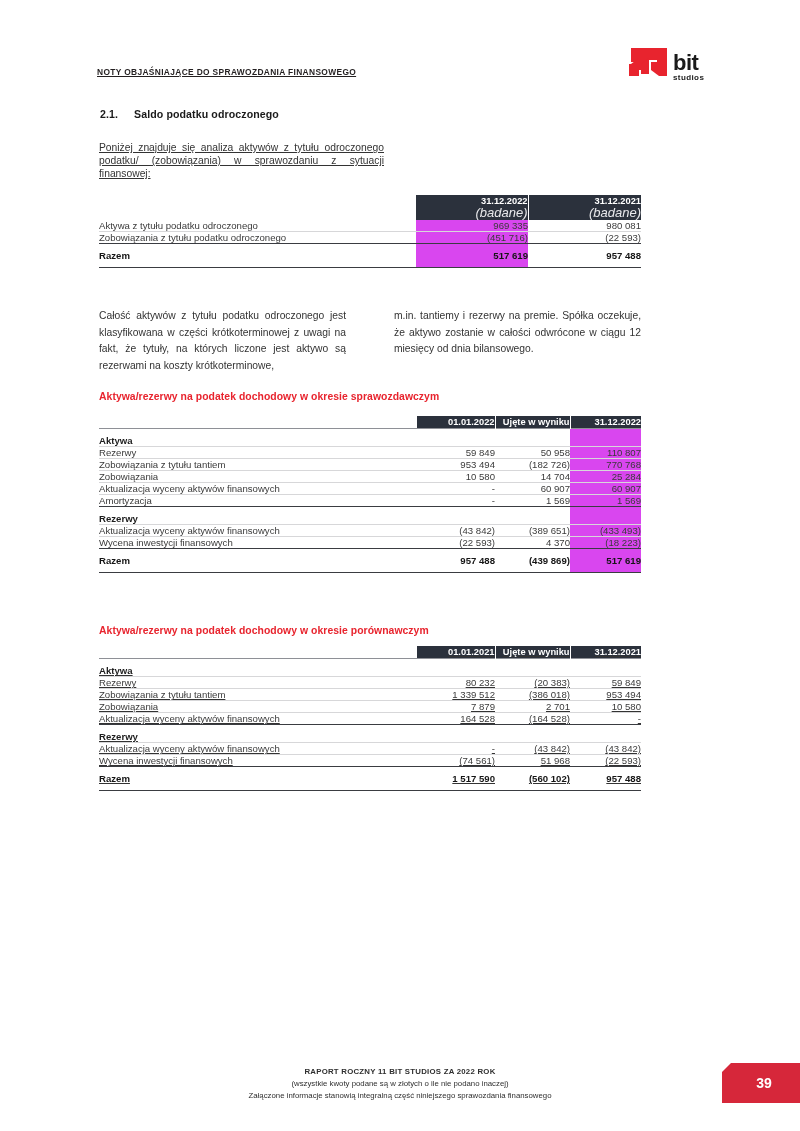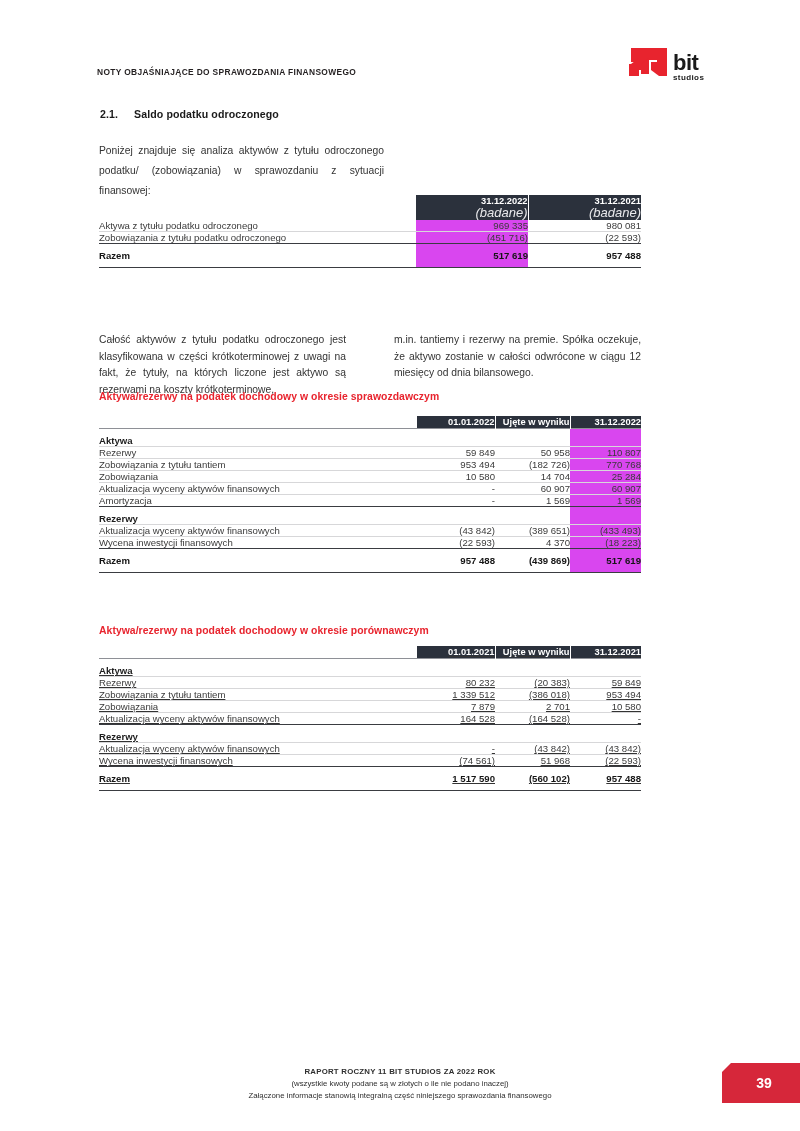--- a/index.html
+++ b/index.html
@@ -33,20 +33,21 @@
     right: 97px;
     height: 20px;
   }
   .doc-header-title {
     font-size: 8.4px;
     font-weight: bold;
     letter-spacing: 0.35px;
     color: #231f20;
     text-transform: uppercase;
     line-height: 20px;
+    text-decoration: underline;
   }
 
   
   .logo {
     position: absolute;
     top: 40px;
     left: 625px;
     width: 90px;
     height: 48px;
   }
@@ -67,23 +68,24 @@
     width: 34px;
   }
 
   
   .intro {
     position: absolute;
     top: 141px;
     left: 99px;
     width: 285px;
     font-size: 10.3px;
-    line-height: 20px;
+    line-height: 13px;
     color: #333333;
     text-align: justify;
+    text-decoration: underline;
   }
 
   
   .fin-table {
     position: absolute;
     border-collapse: collapse;
     table-layout: fixed;
     font-size: 9.6px;
     color: #333333;
   }
@@ -146,21 +148,21 @@
     border-bottom: 1.5px solid #3a3c41;
     padding-top: 6px;
     padding-bottom: 6px;
   }
 
   .shade { background: #d946ef; }
 
   
   .body-cols {
     position: absolute;
-    top: 332px;
+    top: 308px;
     left: 99px;
     width: 542px;
     display: flex;
     gap: 48px;
   }
   .body-cols .col {
     width: 252px;
     font-size: 10.3px;
     line-height: 16.6px;
     color: #333333;

